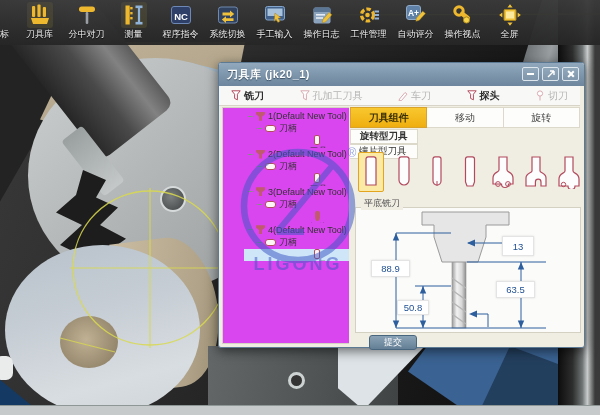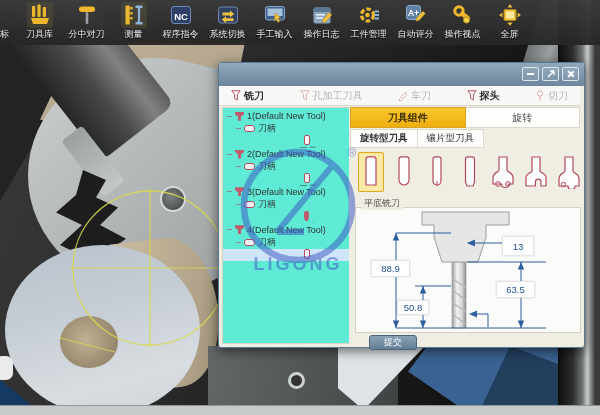--- a/index.html
+++ b/index.html
@@ -74,42 +74,42 @@
   .g-x:before{transform:rotate(45deg);} .g-x:after{transform:rotate(-45deg);}
 
   .dlg-tabs{position:absolute;left:0;top:23px;right:4px;height:20px;background:#f8f8f6;
           border-bottom:1px solid #d8d5c8;display:flex;align-items:center;padding:0 12px;
           justify-content:space-between;}
   .dtab{display:flex;align-items:center;gap:3px;font-size:10px;cursor:pointer;}
   .dtab .dlbl{color:#2e2e2e;font-weight:bold;}
   .dtab.dis .dlbl{color:#b3b3b3;font-weight:normal;}
 
   
-  .tree{position:absolute;left:3px;top:44px;width:148px;bottom:3px;background:#5eead4;
-        border:1px solid #d6d2c4;overflow:hidden;padding-top:2px;}
+  .tree{position:absolute;left:3px;top:44px;width:148px;bottom:3px;background:#d946ef;
+        border:1px solid #d6d2c4;overflow:hidden;padding-top:2px;padding-left:21px;}
   .trow{height:12.6px;display:flex;align-items:center;font-size:9px;color:#333;cursor:pointer;white-space:nowrap;}
   .trow.lv0{padding-left:3px;} .trow.lv1{padding-left:12px;} .trow.lv2{padding-left:24px;flex-direction:column;}
   .trow.sel{background:#cfe6f8;}
   .exp{width:7px;height:7px;margin-right:2px;position:relative;flex:0 0 auto;}
   .exp:after{content:"";position:absolute;left:1px;top:3px;width:5px;height:1px;background:#8a8a8a;}
   .tic{flex:0 0 auto;margin-right:3px;display:inline-block;}
   .tic-t{width:9px;height:9px;background:#c05a6e;clip-path:polygon(0 0,100% 0,100% 28%,66% 55%,66% 100%,34% 100%,34% 55%,0 28%);}
   .tic-h{width:11px;height:7px;border:1px solid #b34b5e;border-radius:3px;background:#fdf5f6;}
   .tic-c{width:6px;height:10px;border:1px solid #b34b5e;border-radius:2px;background:#fdf5f6;}
   .tic-p{width:5px;height:10px;background:#c05a6e;border-radius:2px 2px 50% 50%;}
   .tlbl{overflow:hidden;}
 
   
   .panel{position:absolute;left:130px;top:44px;right:3px;bottom:3px;background:#f0ede2;}
   .ptabs{position:absolute;left:1px;top:0;right:1px;height:21px;display:flex;}
   .ptab{flex:1;display:flex;align-items:center;justify-content:center;font-size:10px;color:#444;
         background:#fdfdfb;border:1px solid #dcd8ca;border-left:none;cursor:pointer;}
   .ptab:first-child{border-left:1px solid #dcd8ca;}
   .ptab.act{background:linear-gradient(180deg,#f8c82e,#efae10);border-color:#d9a32a;font-weight:bold;color:#3a3000;}
-  .ttabs{position:absolute;left:1px;top:22px;height:19px;display:flex;}
+  .ttabs{position:absolute;left:1px;top:22px;height:19px;display:flex;flex-direction:column;}
   .ttab{padding:0 9px;display:flex;align-items:center;font-size:9.5px;color:#333;background:#fdfdfb;
         border:1px solid #dcd8ca;border-left:none;cursor:pointer;}
   .ttab:first-child{border-left:1px solid #dcd8ca;font-weight:bold;}
   .strip{position:absolute;left:2px;top:42px;right:0;height:46px;display:flex;align-items:center;
         gap:7px;padding-left:7px;overflow:hidden;}
   .sicon{width:26px;height:40px;display:flex;align-items:center;justify-content:center;cursor:pointer;
         border:1px solid transparent;border-radius:2px;flex:0 0 auto;}
   .sicon.sel{background:#fbe9a6;border-color:#e2a51d;}
   .groupbox{position:absolute;left:6px;top:100px;width:226px;height:126px;background:#fbfbfa;
         border:1px solid #d5d1c2;}
@@ -304,20 +304,21 @@
         </div>
         <span class="tb-lbl">全屏</span>
       </div>
 
     </div>
   </div>
 
   <div class="dialog">
 
     <div class="dlg-title">
+      <span class="dlg-title-text">刀具库  (jk20_1)</span>
       <div class="dlg-btns">
         <span class="dlg-btn">
             <i class="g-min"></i>
           </span>
         <span class="dlg-btn">
           <svg width="10" height="10" viewBox="0 0 10 10">
               <path d="M2 8 L8 2 M8 2 h-4 M8 2 v4" stroke="#fff" stroke-width="1.4" fill="none"></path>
             </svg>
         </span>
         <span class="dlg-btn">
@@ -417,20 +418,23 @@
           <i class="tic tic-c"></i>
           <span class="tlbl">刀具</span>
         </div>
     </div>
 
     <div class="panel">
 
       <div class="ptabs">
         <div class="ptab act">
             <span>刀具组件</span>
+          </div>
+        <div class="ptab">
+            <span>移动</span>
           </div>
         <div class="ptab">
             <span>旋转</span>
           </div>
       </div>
 
       <div class="ttabs">
         <div class="ttab">
             <span>旋转型刀具</span>
           </div>

